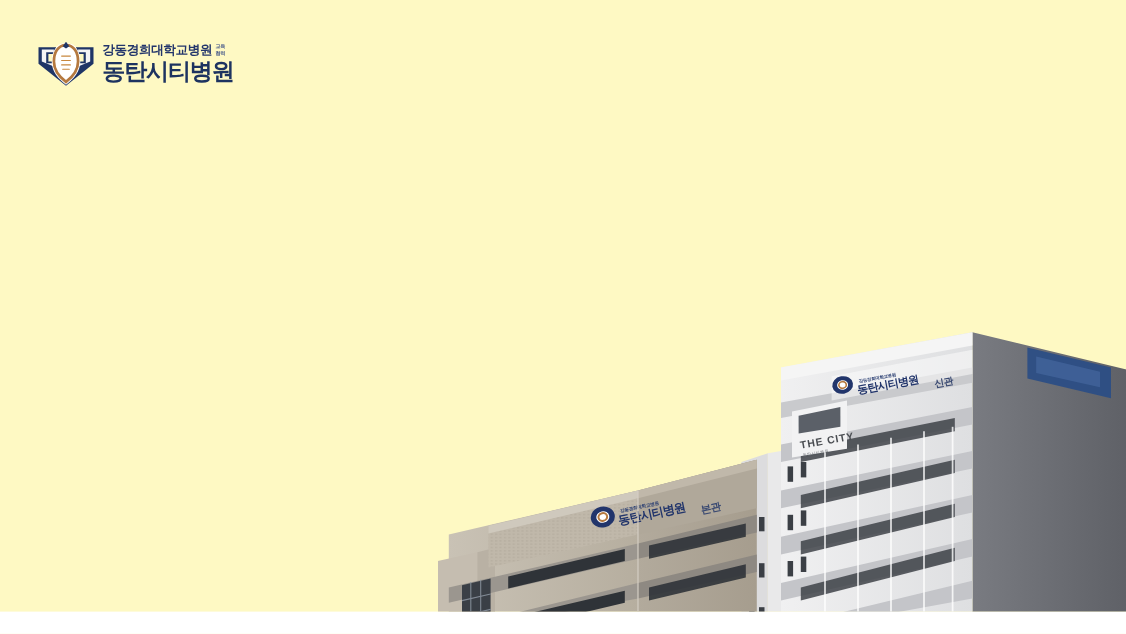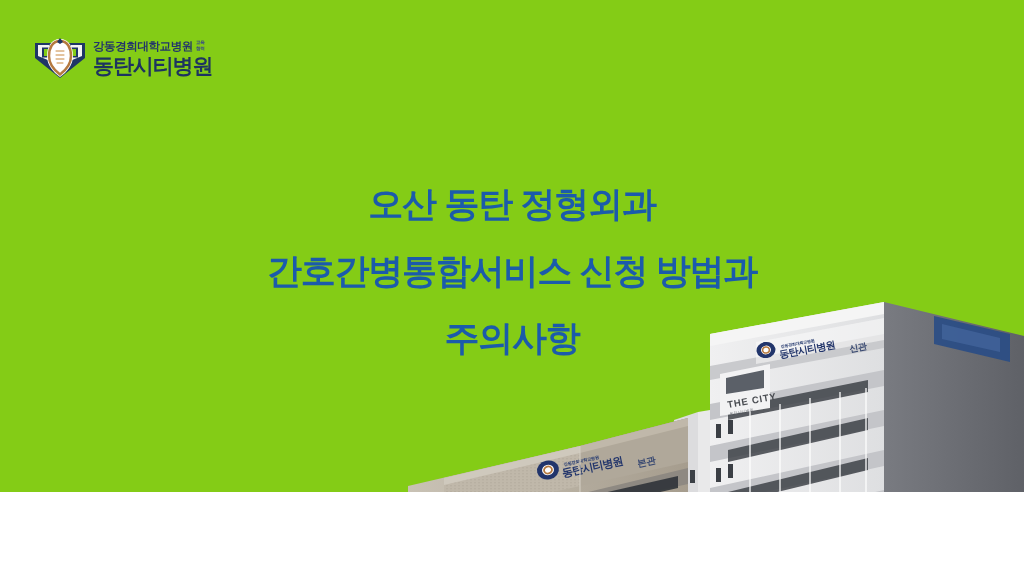--- a/index.html
+++ b/index.html
@@ -9,22 +9,22 @@
     width: 1024px;
     height: 576px;
     overflow: hidden;
     background: #ffffff;
     font-family: "Liberation Sans", "DejaVu Sans", sans-serif;
   }
 
   .slide {
     position: relative;
     width: 1024px;
-    height: 492px;
-    background: #84cc16;
+    height: 556px;
+    background: #fef9c3;
     overflow: hidden;
   }
 
   
   .logo-lockup {
     position: absolute;
     left: 34px;
     top: 36px;
     display: flex;
     align-items: center;
@@ -151,25 +151,20 @@
         <span class="logo-univ">강동경희대학교병원</span>
         <span class="logo-badge">
           <span>교육</span>
           <span>협력</span>
         </span>
       </div>
       <span class="logo-hospital">동탄시티병원</span>
     </div>
   </div>
 
-  <div class="headline">
-    <div class="headline-line">오산 동탄 정형외과</div>
-    <div class="headline-line">간호간병통합서비스 신청 방법과</div>
-    <div class="headline-line">주의사항</div>
-  </div>
 
   <div class="photo">
     <svg width="626" height="280" viewBox="0 0 626 280" aria-hidden="true">
       <defs>
         <linearGradient id="beigeFace" x1="0" y1="0" x2="1" y2="0">
           <stop offset="0%" stop-color="#c9c2b5"></stop>
           <stop offset="100%" stop-color="#b6ae9f"></stop>
         </linearGradient>
         <linearGradient id="beigeSide" x1="0" y1="0" x2="1" y2="0">
           <stop offset="0%" stop-color="#b2aa9c"></stop>

